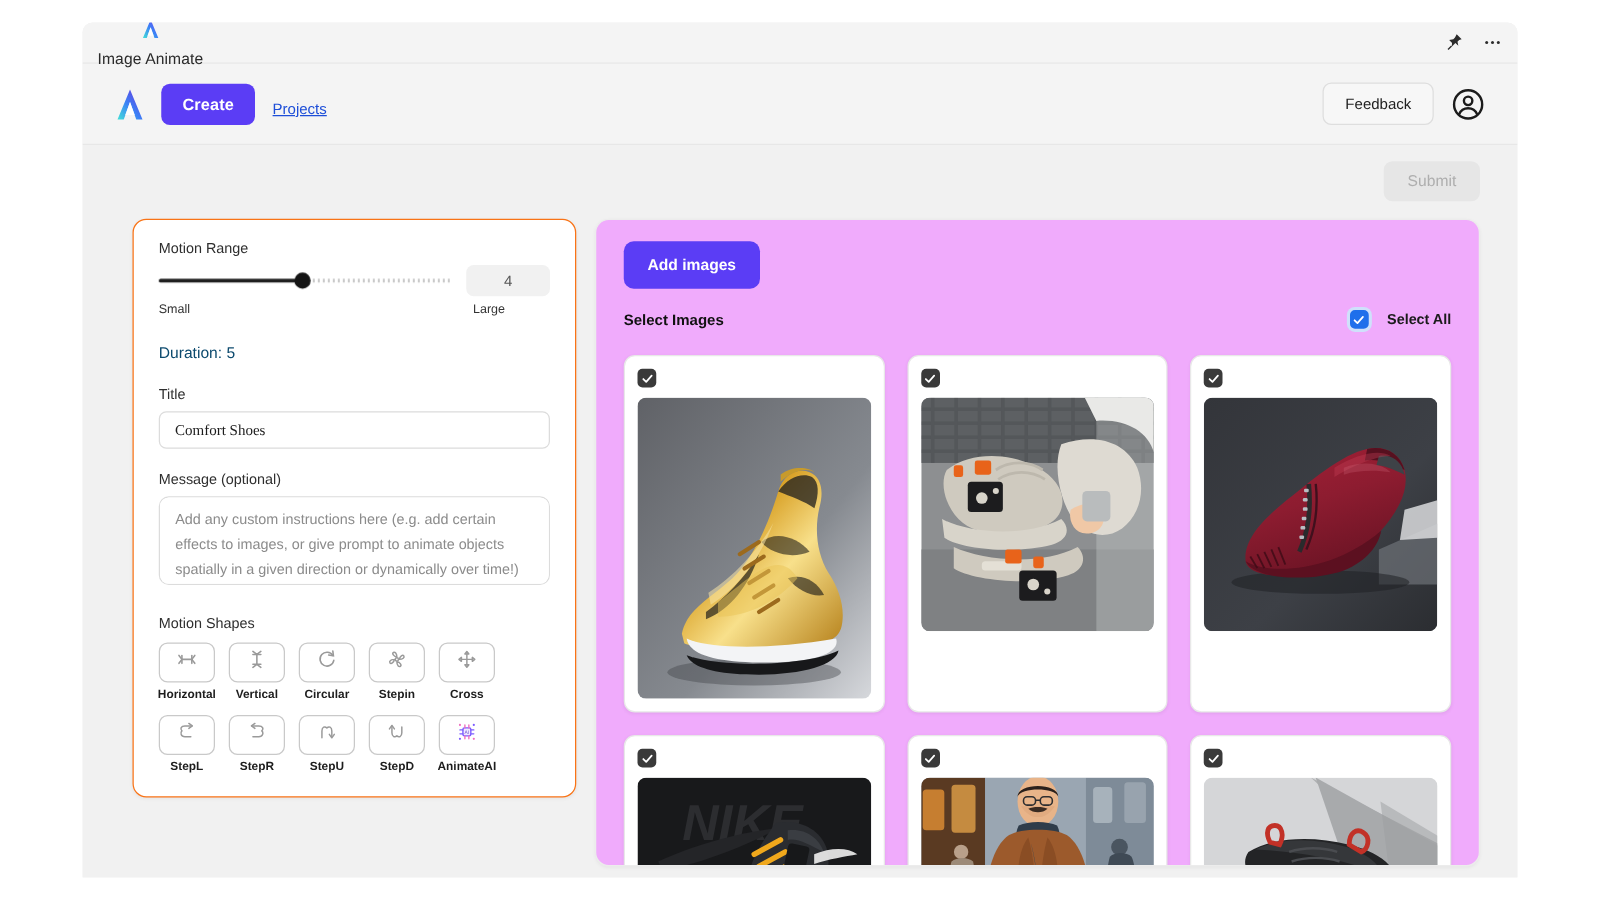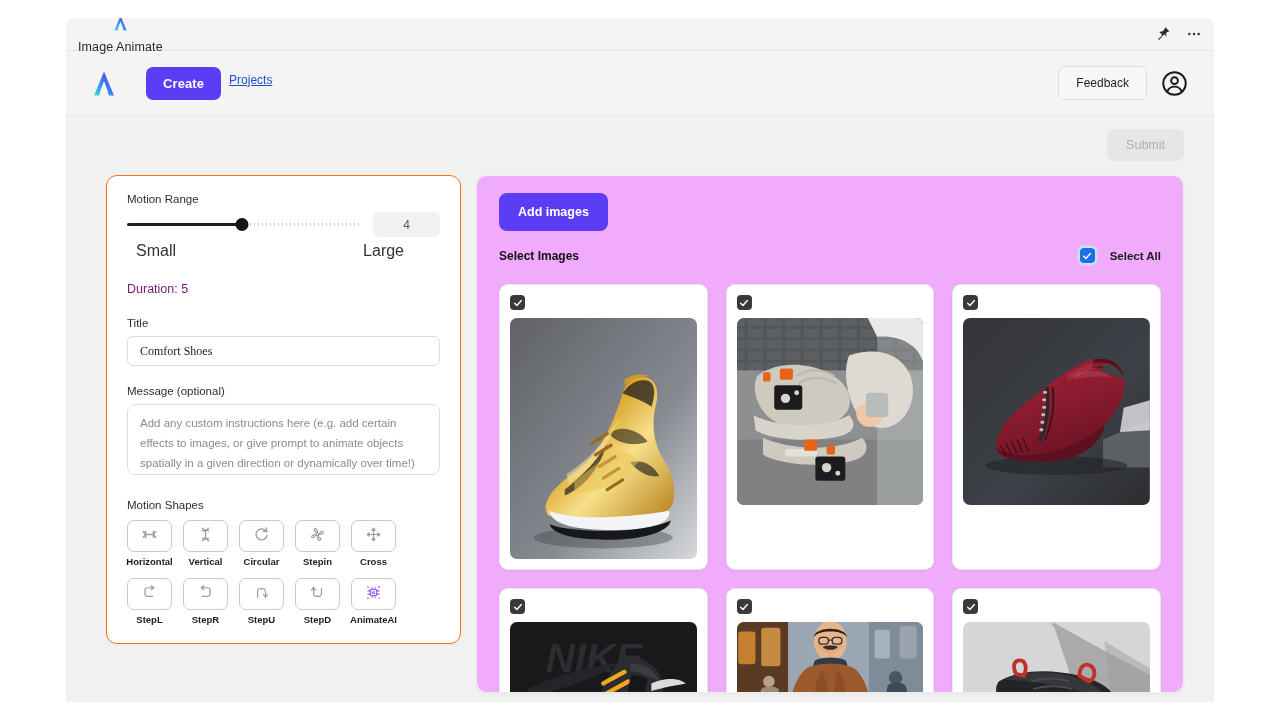--- a/index.html
+++ b/index.html
@@ -31,21 +31,21 @@
 
   .logo-a { width: 15px; height: 16px; display: block; }
   .logo-a-big { width: 24px; height: 27px; display: block; }
 
   
   .appbar {
     height: 65px; background: #f4f4f4;
     display: flex; align-items: center; padding: 0 26px;
     border-bottom: 1px solid #e7e7e7;
   }
-  .appbar-nav { display: flex; align-items: flex-start; gap: 4px; margin-left: 30px; }
+  .appbar-nav { display: flex; align-items: flex-end; gap: 10px; margin-left: 13px; }
   .btn-create {
     background: #5b3df5; color: #fff; font-size: 13px; font-weight: 600;
     border: none; border-radius: 7px; padding: 9px 17px; cursor: pointer;
     letter-spacing: .1px;
   }
   .nav-link {
     font-size: 12px; color: #1d4ed8; cursor: pointer; padding: 6px 4px; text-decoration: underline;
   }
   .appbar-right { margin-left: auto; display: flex; align-items: center; gap: 14px; }
   .btn-feedback {
@@ -83,30 +83,30 @@
   .slider-thumb {
     position: absolute; left: 49%; width: 13px; height: 13px; border-radius: 50%;
     background: #141414; transform: translateX(-50%); cursor: pointer;
   }
   .slider-value {
     width: 67px; height: 25px; background: #f1f1f1; border-radius: 6px;
     display: flex; align-items: center; justify-content: center;
     font-size: 12px; color: #555;
   }
   .slider-ends { display: flex; justify-content: space-between; margin-top: 5px; width: 277px; }
-  .slider-ends span { font-size: 16px; color: #333; margin-left: 9px; }
+  .slider-ends span { font-size: 10px; color: #333; }
 
   .two-col { display: flex; gap: 20px; margin-top: 21px; }
   .col { flex: 1; }
   .text-input {
     width: 100%; height: 29px; border: 1px solid #dcdcdc; border-radius: 6px;
     background: #fff; font-size: 12px; color: #242424; padding: 0 10px;
     font-family: "Liberation Sans", sans-serif;
   }
-  .duration-text { font-size: 12.5px; color: #701a75; margin-top: 22px; }
+  .duration-text { font-size: 12.5px; color: #0c4a6e; margin-top: 22px; }
 
   .title-block { margin-top: 21px; }
   .input-tall {
     width: 100%; height: 30px; border: 1px solid #dcdcdc; border-radius: 6px;
     font-size: 12px; color: #1c1c1c; padding: 0 12px;
     font-family: Liberation Serif, serif;
   }
   .msg-block { margin-top: 19px; }
   .textarea {
     width: 100%; height: 71px; border: 1px solid #dcdcdc; border-radius: 8px;

